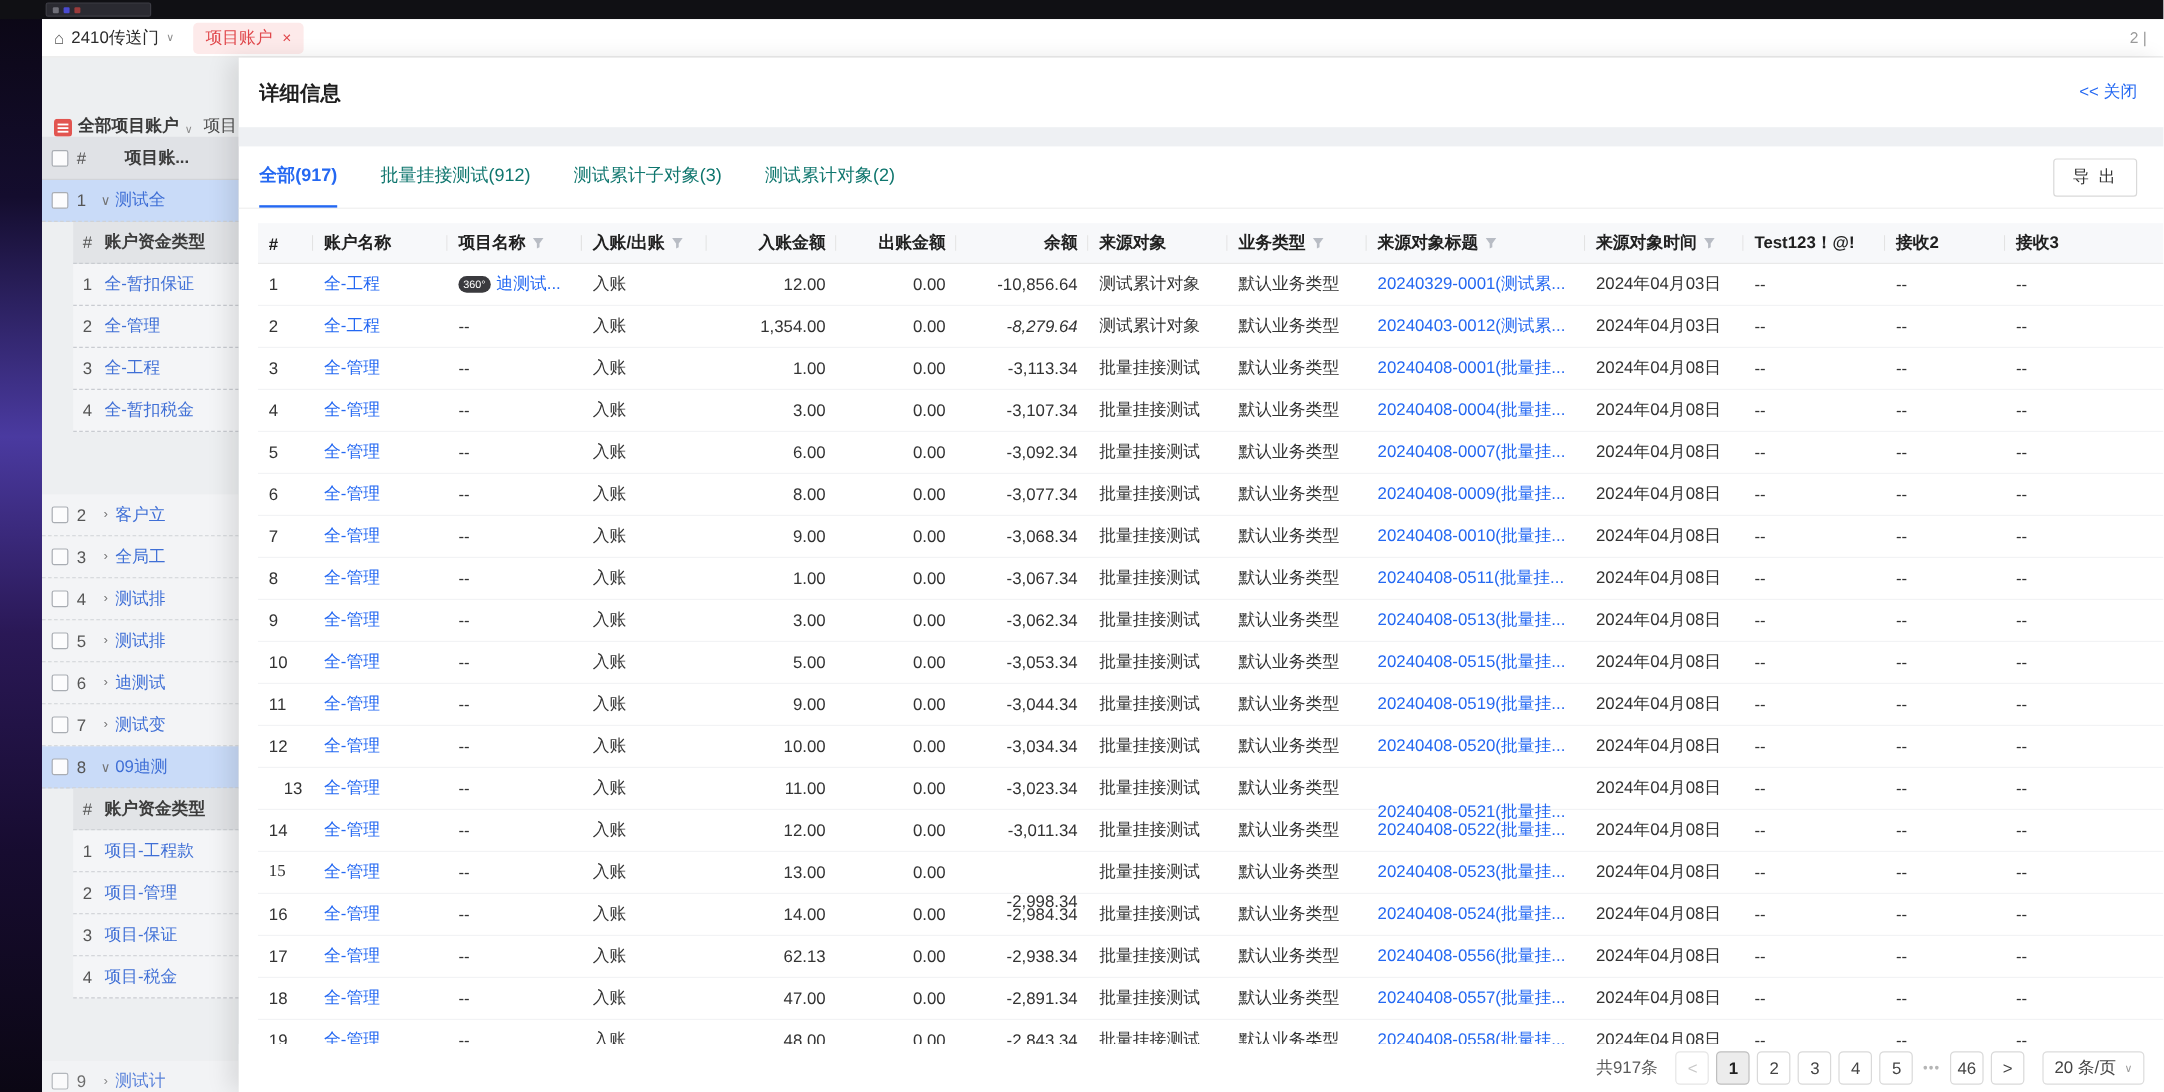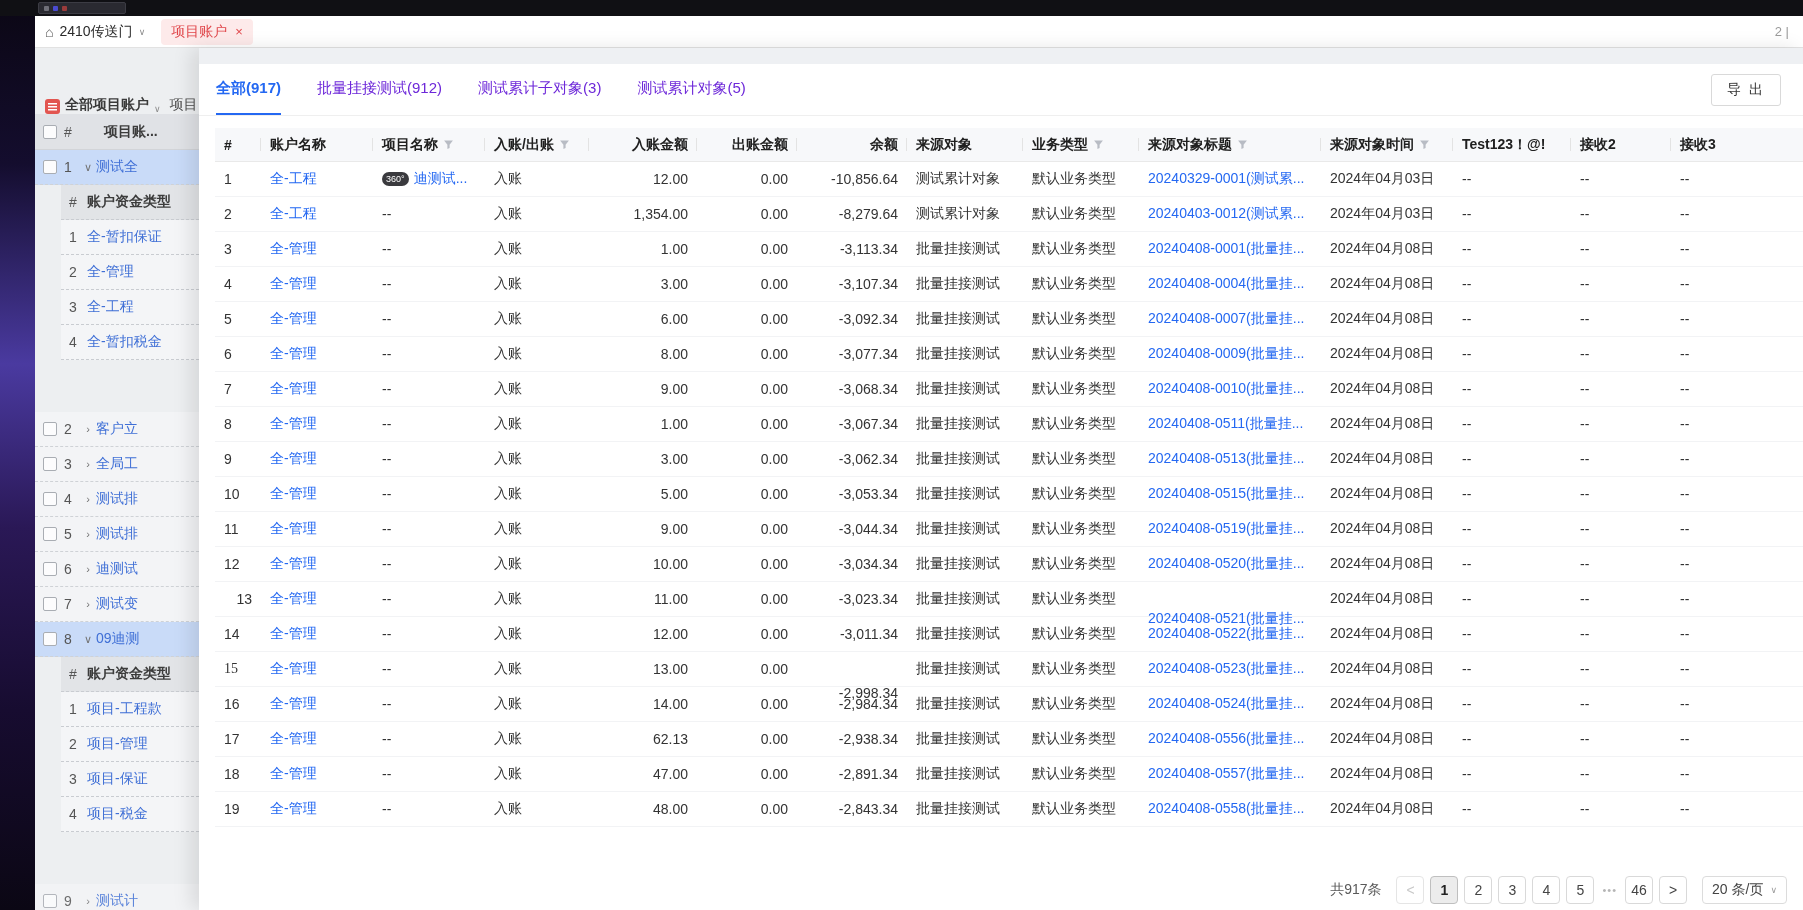--- a/index.html
+++ b/index.html
@@ -63,21 +63,21 @@
   .drawer { position:absolute; left:199px; top:48px; right:0; bottom:0; background:#ffffff;
     box-shadow:-8px 0 18px rgba(0,0,0,0.10); display:flex; flex-direction:column; }
   .drawer-header { height:58px; flex:0 0 58px; display:flex; align-items:center; padding:0 22px 0 17px; }
   .d-title { font-size:17px; font-weight:bold; color:#1f1f1f; }
   .d-close { margin-left:auto; color:#2468f2; font-size:14px; cursor:pointer; }
   .drawer-band { height:16px; flex:0 0 16px; background:#eef0f3; }
   .tabs-row { height:52px; flex:0 0 52px; display:flex; align-items:center; padding:0 22px 0 17px;
     border-bottom:1px solid #efefef; }
   .dtabs { height:100%; display:flex; }
   .dtab { height:100%; display:flex; align-items:center; margin-right:36px; font-size:15px;
-    color:#6d28d9; border-bottom:2px solid transparent; cursor:pointer; }
+    color:#0f766e; border-bottom:2px solid transparent; cursor:pointer; }
   .dtab.active { color:#2468f2; font-weight:bold; border-bottom-color:#2468f2; }
   .export { margin-left:auto; border:1px solid #d9d9d9; background:#fff; border-radius:3px;
     padding:6px 15px; font-size:14px; color:#333; letter-spacing:2px;
     font-family:"Liberation Sans","DejaVu Sans",sans-serif; cursor:pointer; }
   
   .table-area { flex:1; min-height:0; overflow:hidden; padding:12px 0 0 16px; }
   .thead { display:flex; height:34px; align-items:center; background:#f7f8fa; border-bottom:1px solid #e9e9e9; }
   .th { height:100%; display:flex; align-items:center; padding:0 9px; font-size:14px; font-weight:bold;
     color:#202020; position:relative; white-space:nowrap; overflow:hidden; }
   .th.right { justify-content:flex-end; }
@@ -237,27 +237,31 @@
       <div class="sbrow partial">
         <span class="cb"></span>
         <span class="sbidx">9</span>
         <span class="chev">›</span>
         <span class="sblink">测试计</span>
       </div>
     </div>
 </div>
 
 <div class="drawer">
+  <div class="drawer-header">
+    <span class="d-title">详细信息</span>
+    <span class="d-close">&lt;&lt; 关闭</span>
+  </div>
   <div class="drawer-band"></div>
   <div class="tabs-row">
     <div class="dtabs">
         <div class="dtab active">全部(917)</div>
         <div class="dtab">批量挂接测试(912)</div>
         <div class="dtab">测试累计子对象(3)</div>
-        <div class="dtab">测试累计对象(5)</div>
+        <div class="dtab">测试累计对象(2)</div>
       </div>
     <button class="export">导 出</button>
   </div>
   <div class="table-area">
     <div class="thead">
         <div class="th" style="flex: 0 0 46px; width: 46px;">
           <span>#</span>
         </div>
         <div class="th" style="flex: 0 0 112px; width: 112px;">
           <span>账户名称</span>
@@ -331,21 +335,21 @@
           <div class="td" style="flex: 0 0 100px; width: 100px;">--</div>
           <div class="td" style="flex: 0 0 96px; width: 96px;">--</div>
         </div>
         <div class="tr">
           <div class="td" style="flex: 0 0 46px; width: 46px;">2</div>
           <div class="td" style="flex: 0 0 112px; width: 112px;"><span class="link">全-工程</span></div>
           <div class="td" style="flex: 0 0 112px; width: 112px;">--</div>
           <div class="td" style="flex: 0 0 104px; width: 104px;">入账</div>
           <div class="td right" style="flex: 0 0 108px; width: 108px;">1,354.00</div>
           <div class="td right" style="flex: 0 0 100px; width: 100px;">0.00</div>
-          <div class="td right" style="flex: 0 0 110px; width: 110px;">-8,279.64</div>
+          <div class="td right" style="flex: 0 0 110px; width: 110px; font-style: italic;">-8,279.64</div>
           <div class="td" style="flex: 0 0 116px; width: 116px;">测试累计对象</div>
           <div class="td" style="flex: 0 0 116px; width: 116px;">默认业务类型</div>
           <div class="td" style="flex: 0 0 182px; width: 182px;"><span class="link">20240403-0012(测试累...</span></div>
           <div class="td" style="flex: 0 0 132px; width: 132px;">2024年04月03日</div>
           <div class="td" style="flex: 0 0 118px; width: 118px;">--</div>
           <div class="td" style="flex: 0 0 100px; width: 100px;">--</div>
           <div class="td" style="flex: 0 0 96px; width: 96px;">--</div>
         </div>
         <div class="tr">
           <div class="td" style="flex: 0 0 46px; width: 46px;">3</div>

